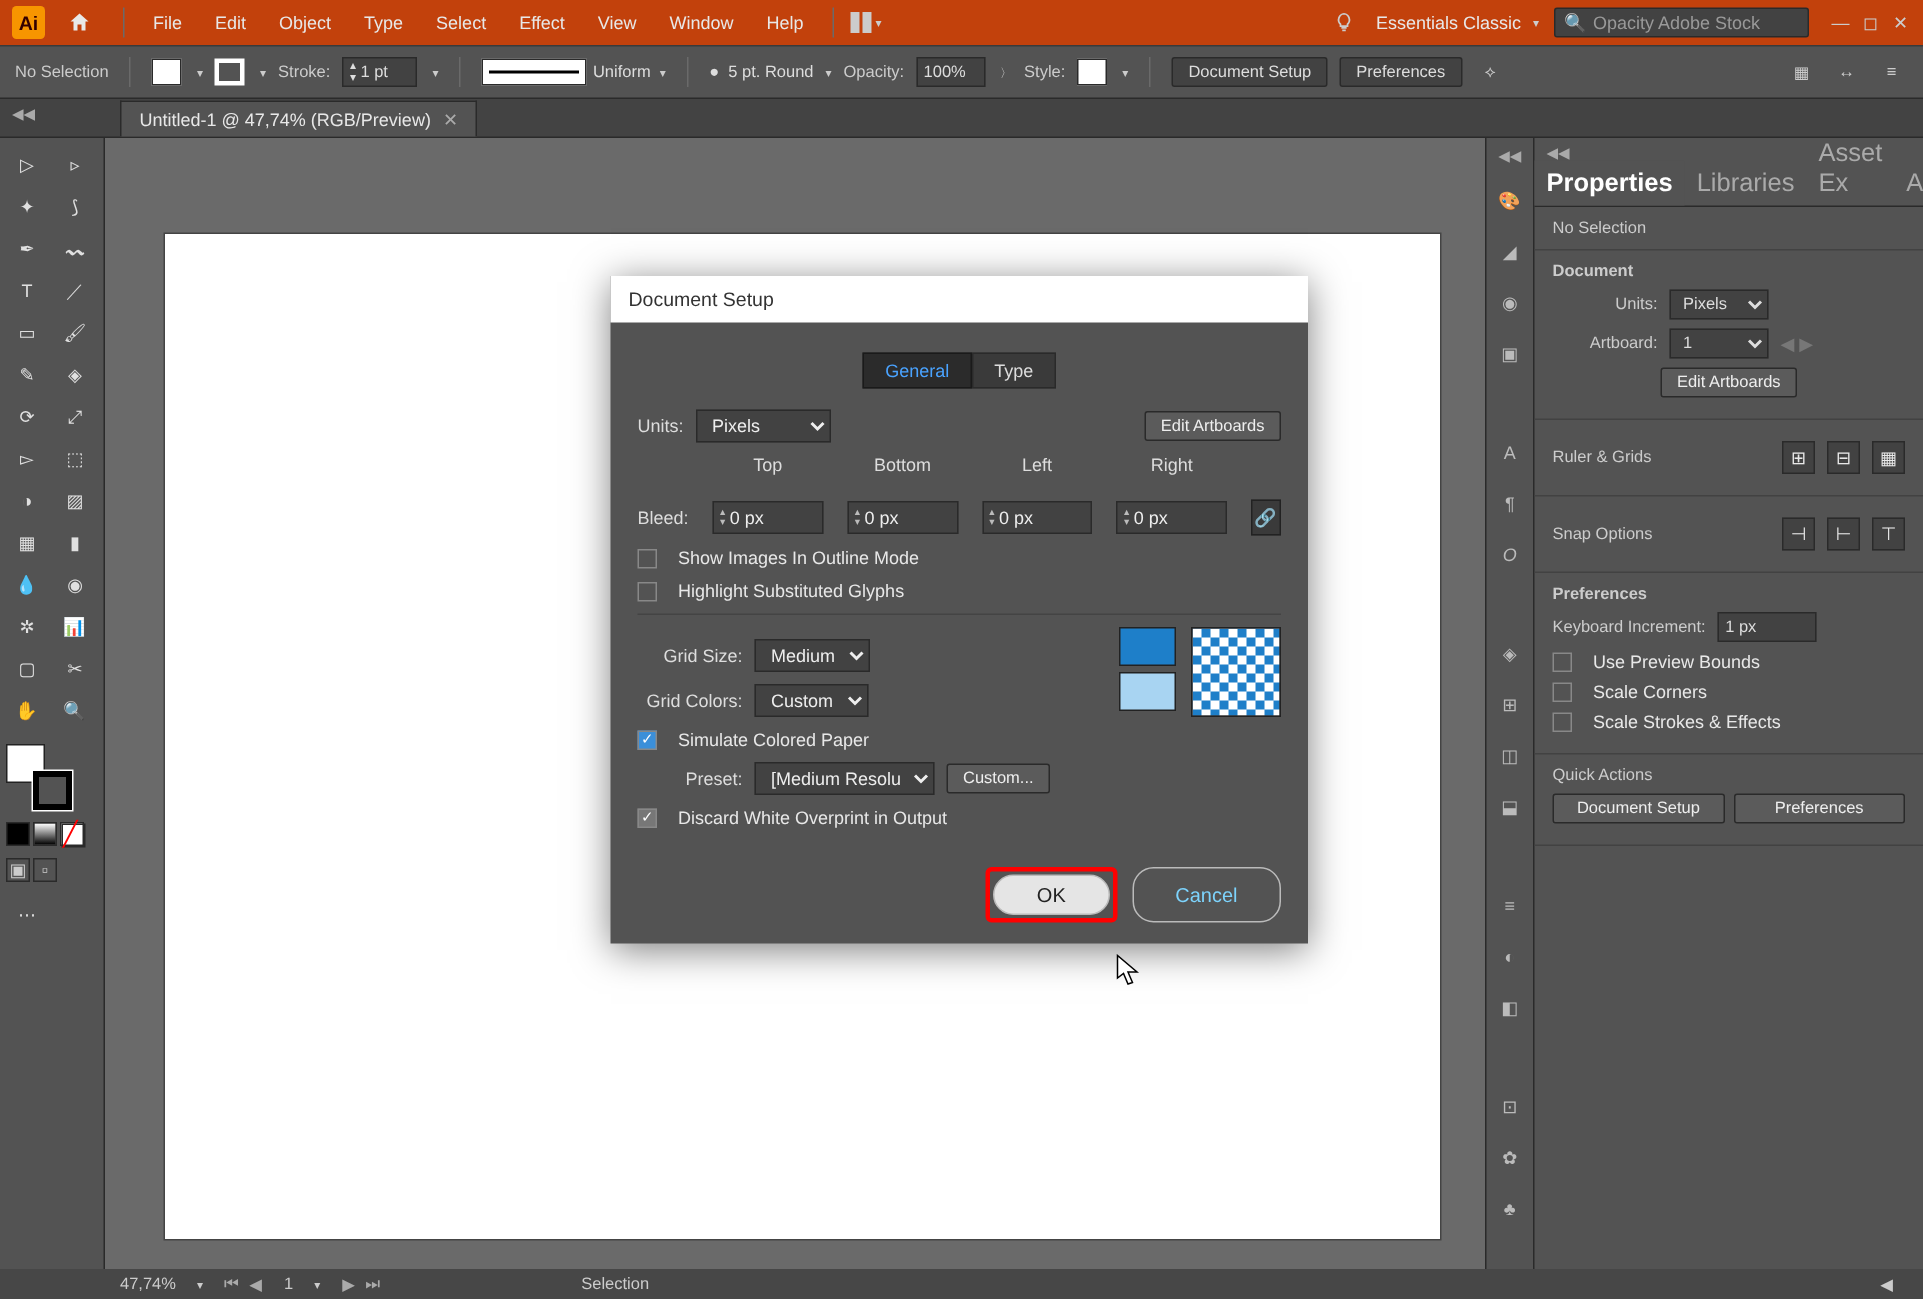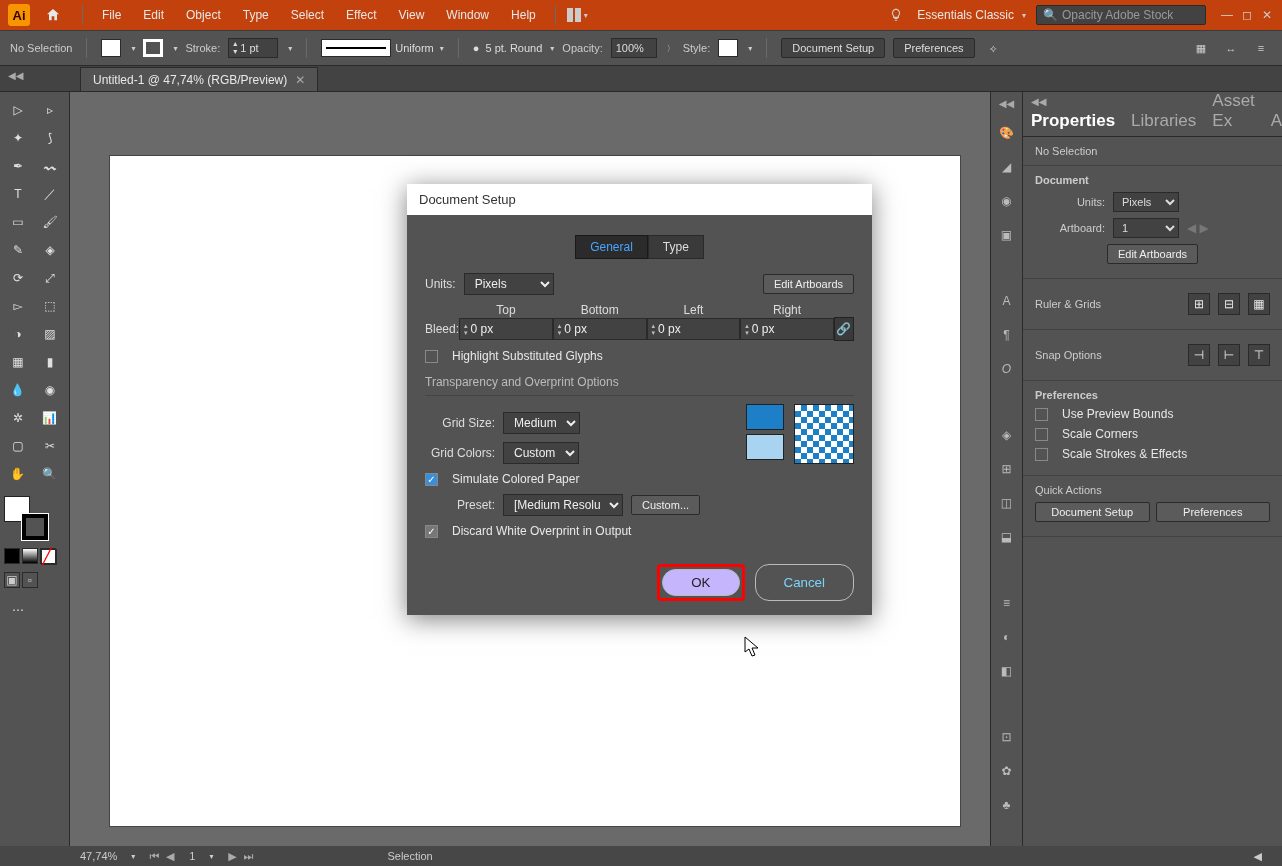--- a/index.html
+++ b/index.html
@@ -70,36 +70,36 @@
 .dialog{position:absolute;left:407px;top:184px;width:465px;background:#535353;box-shadow:0 4px 24px rgba(0,0,0,.5);z-index:50;}
 .dlg-title{background:#fff;color:#333;padding:8px 12px;font-size:13px;}
 .dlg-body{padding:14px 18px;}
 .dtabs{display:flex;justify-content:center;gap:0;margin:6px 0 14px 0;}
 .dtab{padding:4px 14px;border:1px solid #2a2a2a;background:#3a3a3a;color:#ddd;}
 .dtab.active{background:#2b2b2b;color:#4aa3ff;border-color:#1a1a1a;}
 .drow{display:flex;align-items:center;gap:8px;margin:8px 0;}
 .dlabel{color:#ddd;font-size:12px;}
 .dsel{background:#424242;border:1px solid #2a2a2a;color:#eee;padding:2px 6px;height:22px;font-size:12px;}
 .dedit-art{margin-left:auto;}
-.bleed-grid{display:grid;grid-template-columns:auto 1fr 1fr 1fr 1fr auto;gap:0;align-items:center;}
+.bleed-grid{display:grid;grid-template-columns:auto 1fr 1fr 1fr 1fr auto;gap:16px;align-items:center;}
 .bhead{text-align:center;color:#ddd;font-size:12px;}
 .ninput{background:#424242;border:1px solid #2a2a2a;color:#eee;height:22px;padding:2px 4px;display:flex;align-items:center;}
 .ninput .ud{display:flex;flex-direction:column;font-size:7px;line-height:7px;margin-right:3px;color:#bbb;}
 .chk{width:13px;height:13px;border:1px solid #888;display:inline-block;margin-right:6px;vertical-align:middle;}
 .chk.on{background:#3b8fd9;}
 .chk.on::after{content:"✓";color:#fff;font-size:10px;display:block;line-height:11px;text-align:center;}
 .sect-title{color:#bbb;margin:12px 0 6px;}
 .sect-hr{border-top:1px solid #444;margin-bottom:8px;}
 .color-swatches{display:flex;flex-direction:column;gap:4px;}
 .csw{width:38px;height:26px;border:1px solid #222;}
 .checker{width:60px;height:60px;border:1px solid #222;background:
   repeating-conic-gradient(#1e7fc9 0 25%, #fff 0 50%) 0 0/12px 12px;}
 .dlg-buttons{display:flex;justify-content:flex-end;gap:10px;margin-top:18px;}
 .btn-oval{border:1px solid #bbb;background:transparent;color:#7dd3fc;border-radius:14px;padding:5px 28px;}
-.btn-oval.ok{background:#c4b5fd;color:#222;}
+.btn-oval.ok{background:#e5e5e5;color:#222;}
 .ok-highlight{border:3px solid #ff0000;padding:2px;border-radius:4px;display:inline-block;}
 .cursor{position:absolute;left:744px;top:636px;z-index:60;pointer-events:none;}
 
 .fill-stroke{position:relative;width:44px;height:44px;margin-top:6px;}
 .fs-fill{position:absolute;width:26px;height:26px;background:#fff;border:1px solid #222;left:0;top:0;}
 .fs-stroke{position:absolute;width:26px;height:26px;border:4px solid #000;background:#535353;right:0;bottom:0;outline:1px solid #fff;}
 .mini-swatches{display:flex;gap:2px;margin-top:4px;}
 .mini-swatches span{width:16px;height:16px;border:1px solid #2a2a2a;}
 </style>
 </head>
@@ -352,20 +352,24 @@
         <div class="picon-row">
             <div class="pic">⊣</div>
             <div class="pic">⊢</div>
             <div class="pic">⊤</div>
           </div>
       </div>
     </div>
     <div class="psection">
       <div class="plabel" style="font-weight:bold">Preferences</div>
       <div class="prow">
+          <span class="plabel">Keyboard Increment:</span>
+          <input class="psel" style="width: 50px;" value="1 px">
+        </div>
+      <div class="prow">
           <span class="chk"></span>
           <span>Use Preview Bounds</span>
         </div>
       <div class="prow">
           <span class="chk"></span>
           <span>Scale Corners</span>
         </div>
       <div class="prow">
           <span class="chk"></span>
           <span>Scale Strokes &amp; Effects</span>
@@ -431,24 +435,27 @@
           <span>0 px</span>
         </div>
       <div class="ninput">
           <span class="ud">▴<br>▾</span>
           <span>0 px</span>
         </div>
       <div style="background:#3a3a3a;border:1px solid #222;width:20px;height:24px;display:flex;align-items:center;justify-content:center">🔗</div>
     </div>
     <div class="drow">
         <span class="chk"></span>
+        <span>Show Images In Outline Mode</span>
+      </div>
+    <div class="drow">
+        <span class="chk"></span>
         <span>Highlight Substituted Glyphs</span>
       </div>
 
-    <div class="sect-title">Transparency and Overprint Options</div>
     <div class="sect-hr"></div>
     <div style="display:flex;gap:24px">
       <div style="flex:1">
         <div class="drow">
             <span class="dlabel" style="width:70px;text-align:right">Grid Size:</span>
             <select class="dsel"><option>Medium</option></select>
           </div>
         <div class="drow">
             <span class="dlabel" style="width:70px;text-align:right">Grid Colors:</span>
             <select class="dsel"><option>Custom</option></select>

